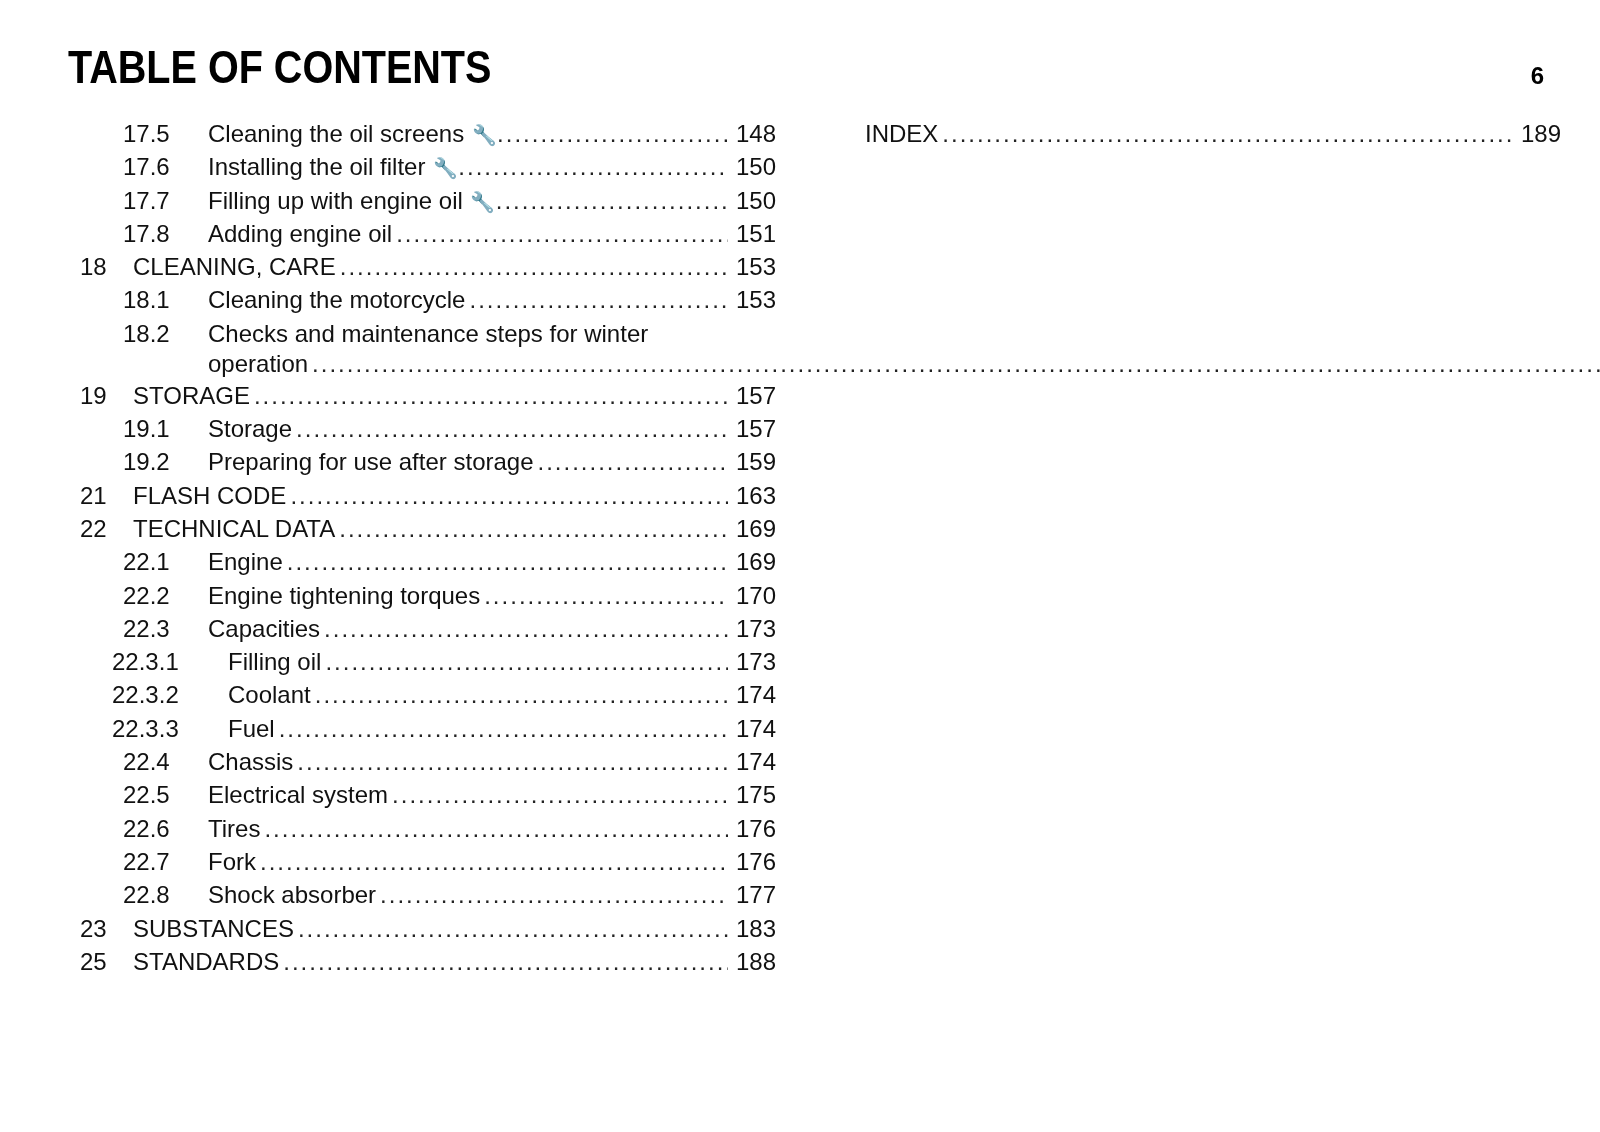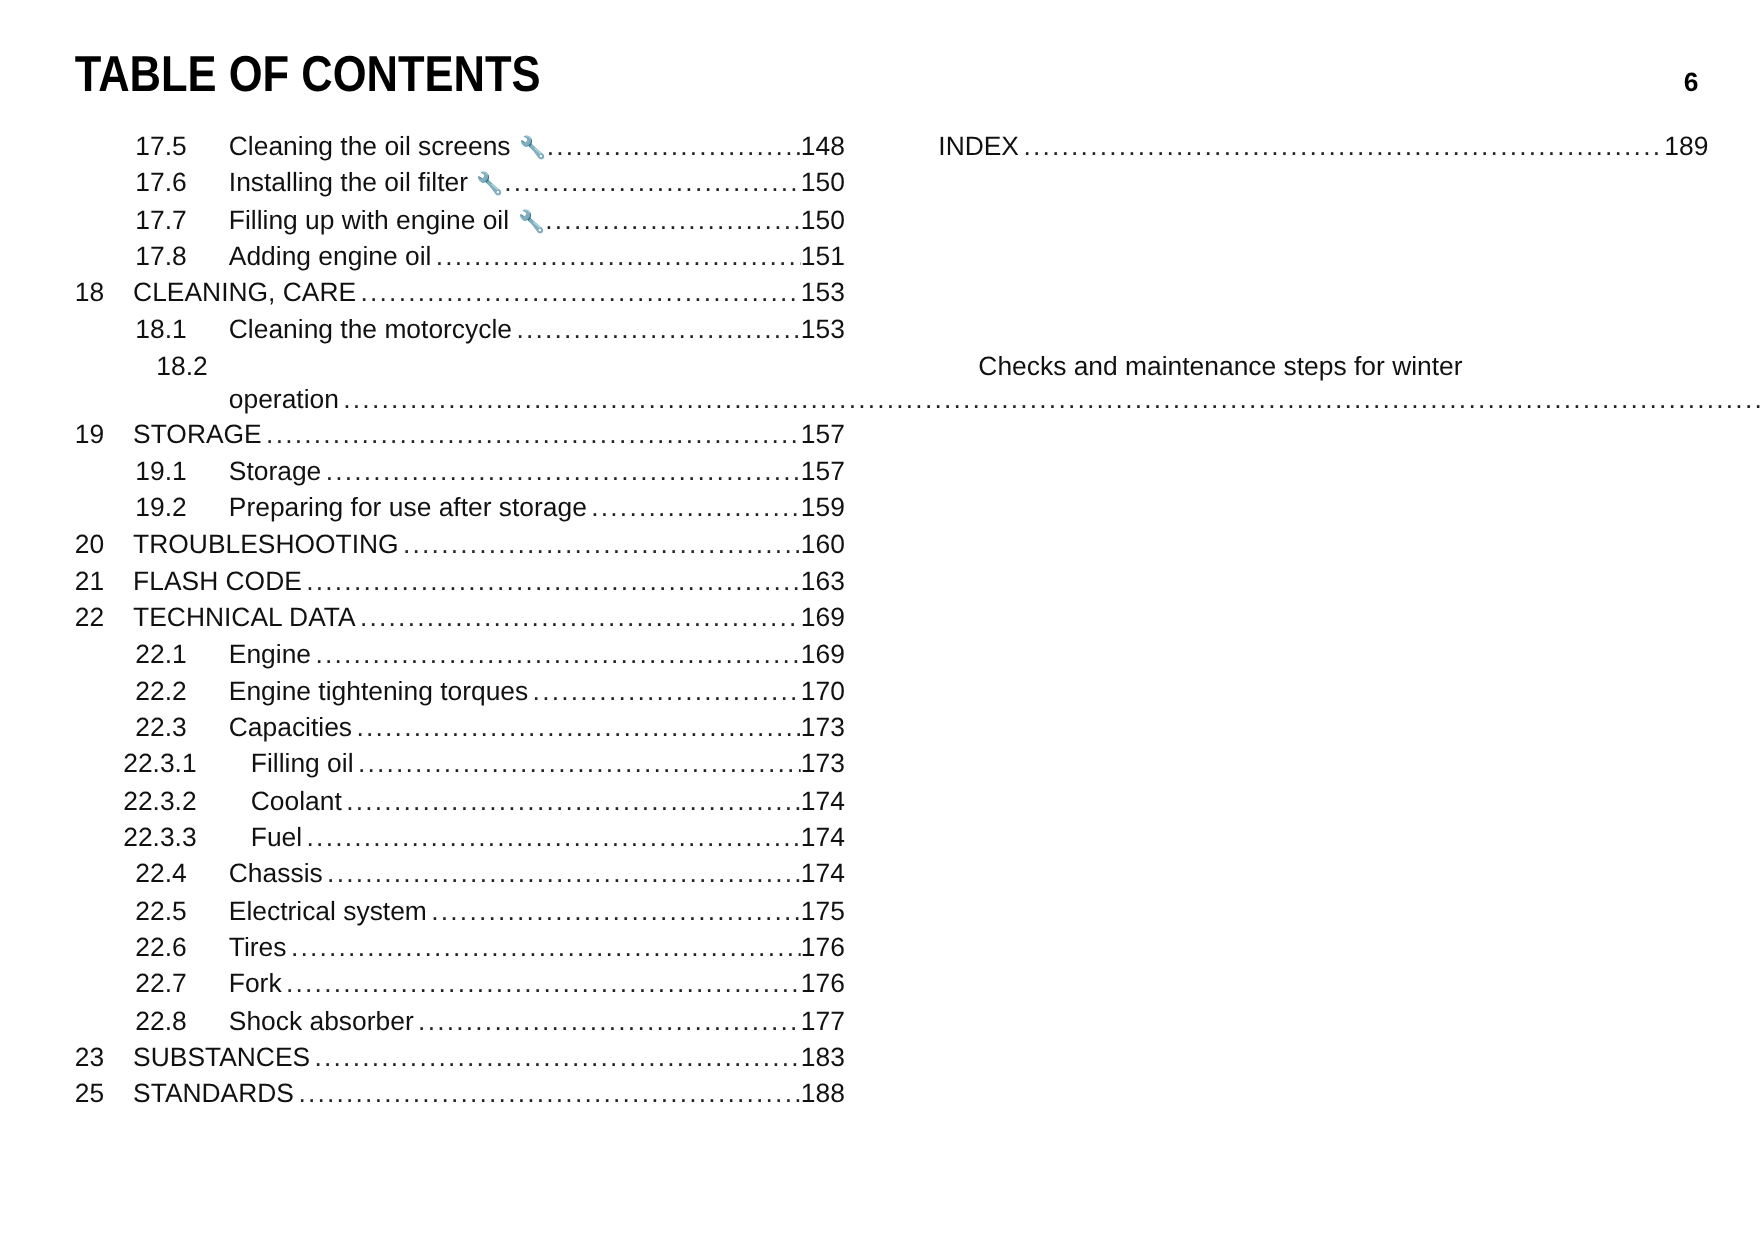--- a/index.html
+++ b/index.html
@@ -3,32 +3,32 @@
 <meta charset="utf-8">
 <style>
   html, body { margin:0; padding:0; background:#ffffff; }
   body { width:1600px; height:1132px; position:relative; overflow:hidden; font-family:"Liberation Sans", sans-serif; color:#111; }
   .title { position:absolute; left:68px; top:40px; font-size:46px; font-weight:bold; letter-spacing:0px; transform:scaleX(0.86); transform-origin:left top; color:#000; }
   .pagenum { position:absolute; right:56px; top:62px; font-size:24px; font-weight:bold; color:#000; }
   .col { position:absolute; top:117px; }
   .col-left { left:68px; width:716px; }
   .col-right { left:853px; width:716px; }
   .row { position:relative; height:33.3px; display:flex; align-items:baseline; font-size:24px; line-height:33px; }
-  .row.tall { height:62px;text-align:center; }
-  .num { flex:0 0 auto; }
+  .row.tall { height:62px; }
+  .num { flex:0 0 auto;margin-left:12px; }
   .lvl0 .num { width:53px; }
   .lvl1 .num { margin-left:55px; width:85px; }
   .lvl2 .num { margin-left:44px; width:116px; }
   .lvl-idx .num { width:0; }
   .text { flex:1 1 auto; display:flex; align-items:baseline; overflow:hidden; white-space:nowrap; }
   .label { flex:0 0 auto; padding-right:4px; }
   .wrench { display:inline-block; font-size:20px; margin-left:4px; }
   .dots { flex:1 1 auto; overflow:hidden; white-space:nowrap; letter-spacing:2px; color:#222; }
   .dots::before { content:"...................................................................................................................................................................................................."; }
-  .page { flex:0 0 auto; width:56px; text-align:left; }
+  .page { flex:0 0 auto; width:56px; text-align:center; }
   .twoline { flex:1 1 auto; display:flex; flex-direction:column; }
   .twoline .l1 { line-height:30px; }
   .twoline .l2 { display:flex; align-items:baseline; line-height:30px; }
 </style>
 </head>
 <body>
 
 <div class="title">TABLE OF CONTENTS</div>
 <div class="pagenum">6</div>
 
@@ -112,28 +112,20 @@
       </span>
       <span class="page">157</span>
     </div>
     <div class="row lvl1">
       <span class="num">19.2</span>
       <span class="text">
         <span class="label">Preparing for use after storage</span>
         <span class="dots"></span>
       </span>
       <span class="page">159</span>
-    </div>
-    <div class="row lvl0">
-      <span class="num">20</span>
-      <span class="text">
-        <span class="label">TROUBLESHOOTING</span>
-        <span class="dots"></span>
-      </span>
-      <span class="page">160</span>
     </div>
     <div class="row lvl0">
       <span class="num">21</span>
       <span class="text">
         <span class="label">FLASH CODE</span>
         <span class="dots"></span>
       </span>
       <span class="page">163</span>
     </div>
     <div class="row lvl0">

